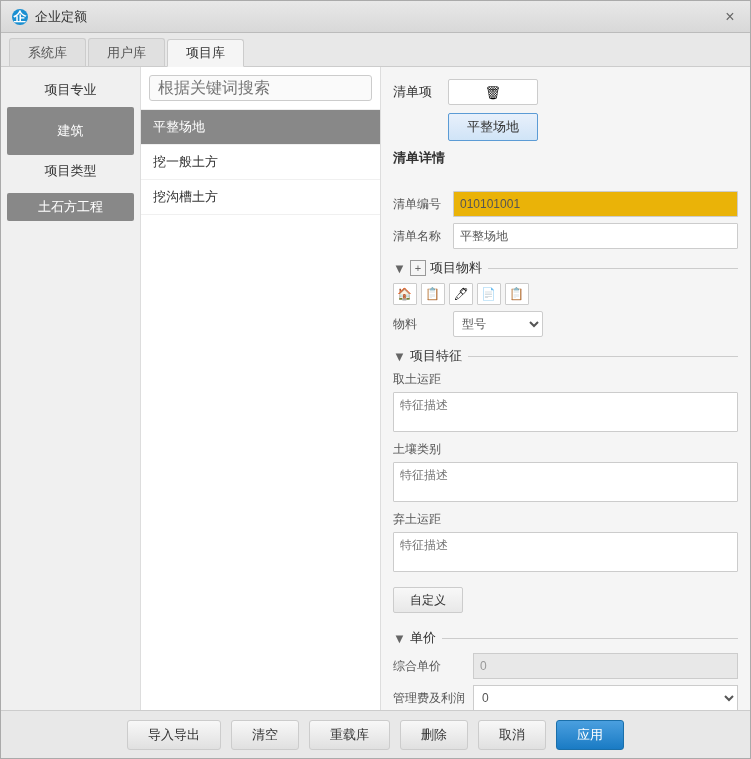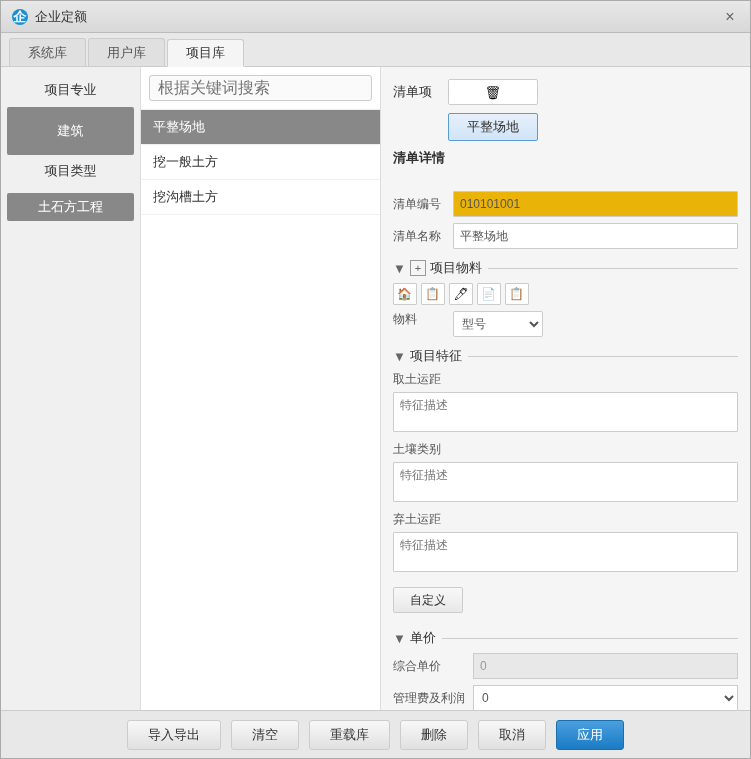--- a/index.html
+++ b/index.html
@@ -57,21 +57,21 @@
     .form-row { display: flex; align-items: center; margin-bottom: 6px; }
     .form-label { width: 60px; color: #555; font-size: 12px; }
     .form-input { flex: 1; height: 26px; border: 1px solid #ccc; background: #eab308; padding: 0 6px; color: #555; font-size: 12px; outline: none; border-radius: 1px; }
     .form-input.editable { background: #fff; }
 
     
     .icons-row { display: flex; gap: 4px; margin-bottom: 6px; margin-left: 0; }
     .icon-btn { width: 24px; height: 22px; border: 1px solid #ccc; background: #fff; display: flex; align-items: center; justify-content: center; cursor: pointer; border-radius: 1px; font-size: 12px; }
 
     
-    .material-row { display: flex; align-items: flex-start; gap: 12px; }
+    .material-row { display: flex; align-items: center; gap: 12px; }
     .mat-label { color: #555; font-size: 12px; width: 28px; }
     .mat-select { height: 26px; border: 1px solid #ccc; border-radius: 2px; padding: 0 4px; background: #fff; font-size: 12px; color: #555; outline: none; }
 
     
     .char-label { font-size: 12px; color: #555; margin-bottom: 4px; margin-top: 6px; }
     .char-textarea { width: 100%; height: 40px; border: 1px solid #ccc; background: #fff; padding: 4px 6px; font-size: 12px; color: #999; outline: none; resize: none; border-radius: 1px; }
 
     
     .unit-row { display: flex; align-items: center; margin-bottom: 6px; }
     .unit-label { width: 80px; color: #555; font-size: 12px; }

